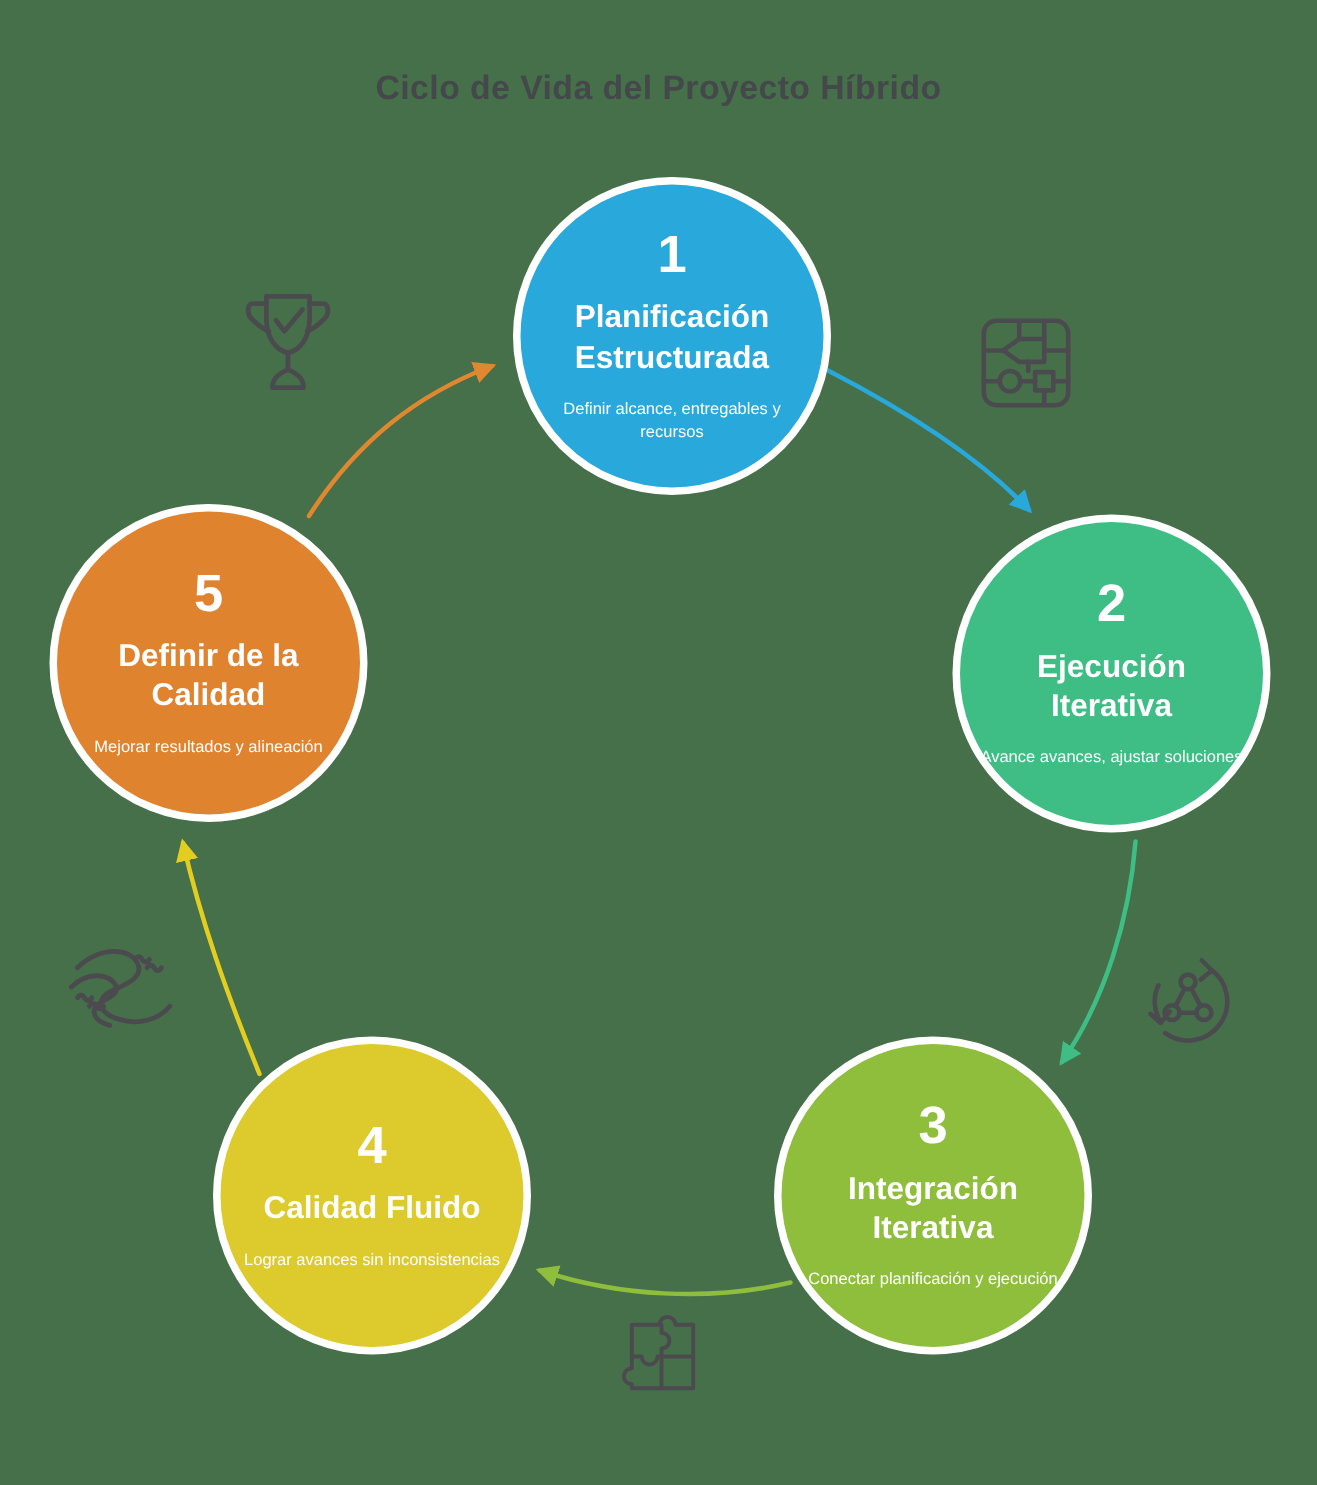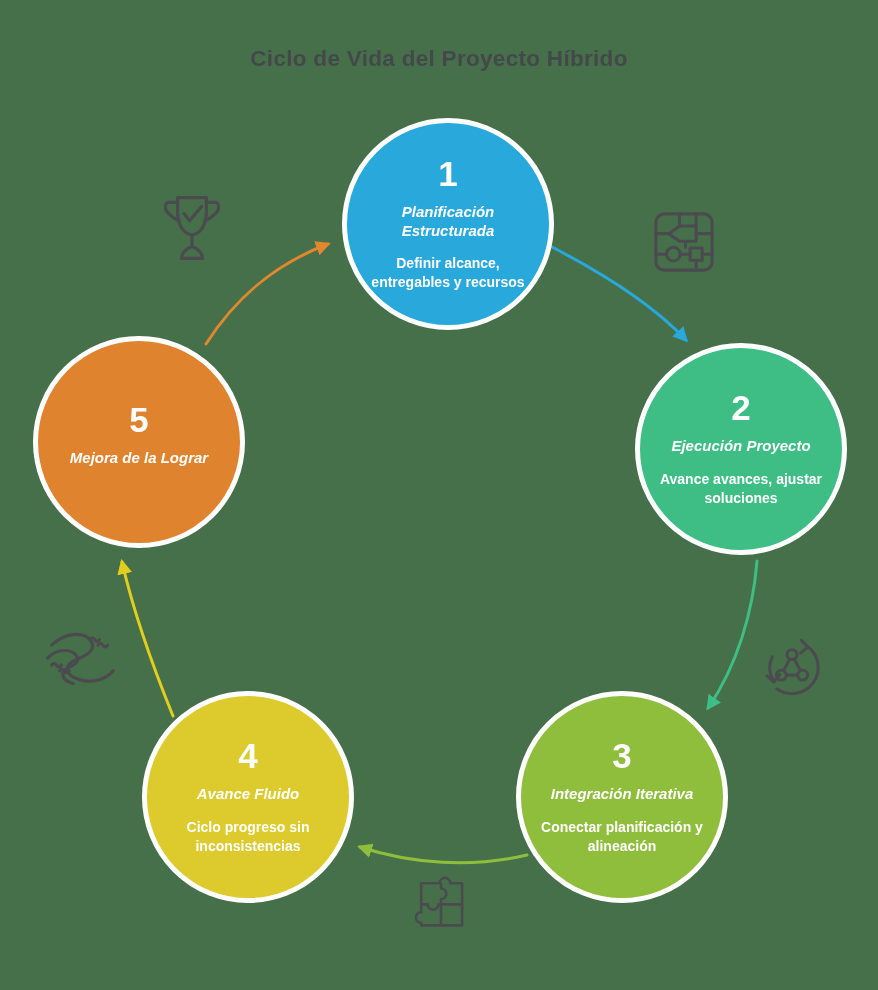--- a/index.html
+++ b/index.html
@@ -15,22 +15,22 @@
     color:#45484b;
   }
   .circle{
     position:absolute;width:202px;height:202px;border-radius:50%;
     border:5px solid #ffffff;
     display:flex;flex-direction:column;align-items:center;justify-content:center;
     text-align:center;color:#ffffff;box-sizing:content-box;
     padding:0;
   }
   .circle .num{font-size:35px;font-weight:700;line-height:1;margin-bottom:12px;}
-  .circle .ctitle{font-size:15px;font-weight:700;line-height:1.25;margin:0 14px 14px;font-style:italic;}
-  .circle .cdesc{font-size:14px;font-weight:700;line-height:1.35;margin:0 12px;}
+  .circle .ctitle{font-size:21px;font-weight:700;line-height:1.25;margin:0 14px 14px;}
+  .circle .cdesc{font-size:11px;font-weight:400;line-height:1.35;margin:0 12px;}
   .step-0{left:342px;top:118px;}
   .step-1{left:635px;top:343px;}
   .step-2{left:516px;top:691px;}
   .step-3{left:142px;top:691px;}
   .step-4{left:33px;top:336px;}
   .arrows{position:absolute;left:0;top:0;pointer-events:none;}
   .arrows path.flow{fill:none;stroke-width:3;stroke-linecap:round;}
   .icon{position:absolute;color:#4b4b4f;}
   .icon svg{display:block;}
   .icon path,.icon rect,.icon circle{fill:none;stroke:currentColor;stroke-width:4;stroke-linecap:round;stroke-linejoin:round;}
@@ -73,39 +73,40 @@
   </svg>
 
   <div class="circle step-0" style="background: rgb(41, 168, 219);">
     <div class="num">1</div>
     <div class="ctitle">Planificación Estructurada</div>
     <div class="cdesc">Definir alcance, entregables y recursos</div>
   </div>
 
   <div class="circle step-1" style="background: rgb(62, 190, 133);">
     <div class="num">2</div>
-    <div class="ctitle">Ejecución Proyecto</div>
+    <div class="ctitle">Ejecución Iterativa</div>
     <div class="cdesc">Avance avances, ajustar soluciones</div>
   </div>
 
   <div class="circle step-2" style="background: rgb(143, 190, 60);">
     <div class="num">3</div>
     <div class="ctitle">Integración Iterativa</div>
-    <div class="cdesc">Conectar planificación y alineación</div>
+    <div class="cdesc">Conectar planificación y ejecución</div>
   </div>
 
   <div class="circle step-3" style="background: rgb(221, 202, 45);">
     <div class="num">4</div>
-    <div class="ctitle">Avance Fluido</div>
-    <div class="cdesc">Ciclo progreso sin inconsistencias</div>
+    <div class="ctitle">Calidad Fluido</div>
+    <div class="cdesc">Lograr avances sin inconsistencias</div>
   </div>
 
   <div class="circle step-4" style="background: rgb(224, 131, 47);">
     <div class="num">5</div>
-    <div class="ctitle">Mejora de la Lograr</div>
+    <div class="ctitle">Definir de la Calidad</div>
+    <div class="cdesc">Mejorar resultados y alineación</div>
   </div>
 
   <div class="icon icon-trophy" style="color: rgb(75, 75, 79);">
     <svg viewBox="0 0 100 110" width="80" height="88">
       <path d="M32 12 H68 V30 C68 47 60 57 50 59 C40 57 32 47 32 30 Z"></path>
       <path d="M32 18 H21 C16 18 15 26 20 31 C24 35 29 39 34 41"></path>
       <path d="M68 18 H79 C84 18 85 26 80 31 C76 35 71 39 66 41"></path>
       <path d="M50 59 V73"></path>
       <path d="M37 88 C37 78 46 75 50 73 C54 75 63 78 63 88 Z"></path>
       <path d="M40 32 L47 41 L62 23"></path>

